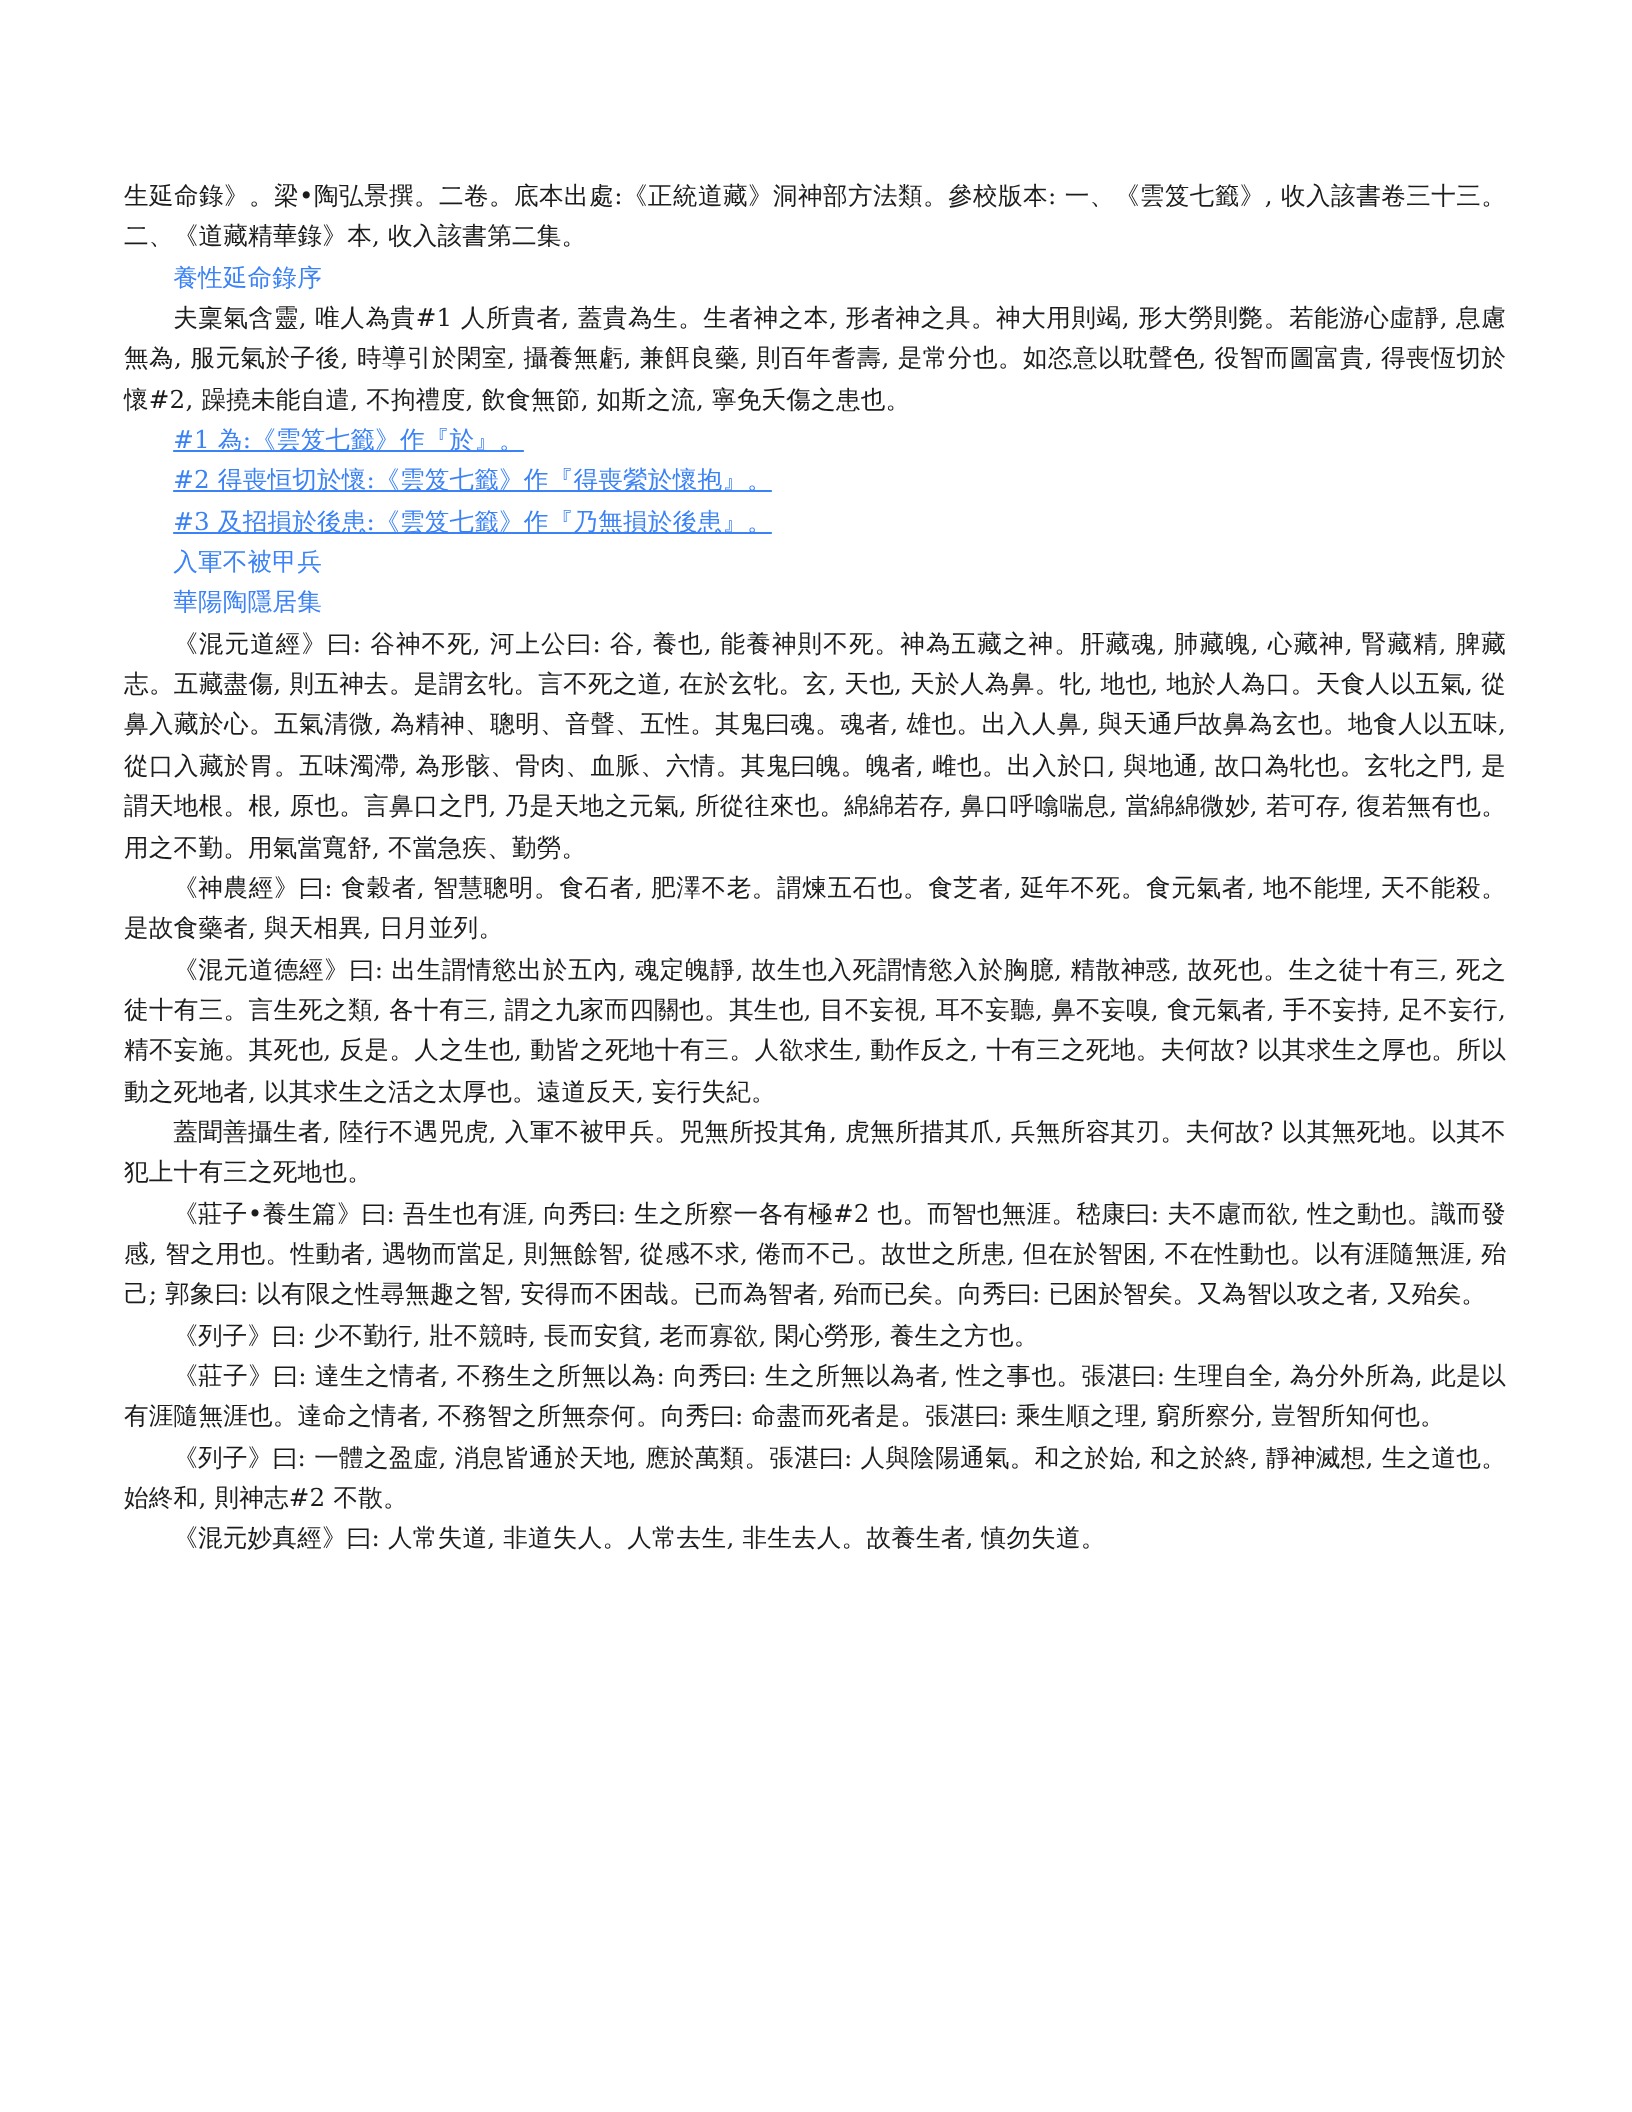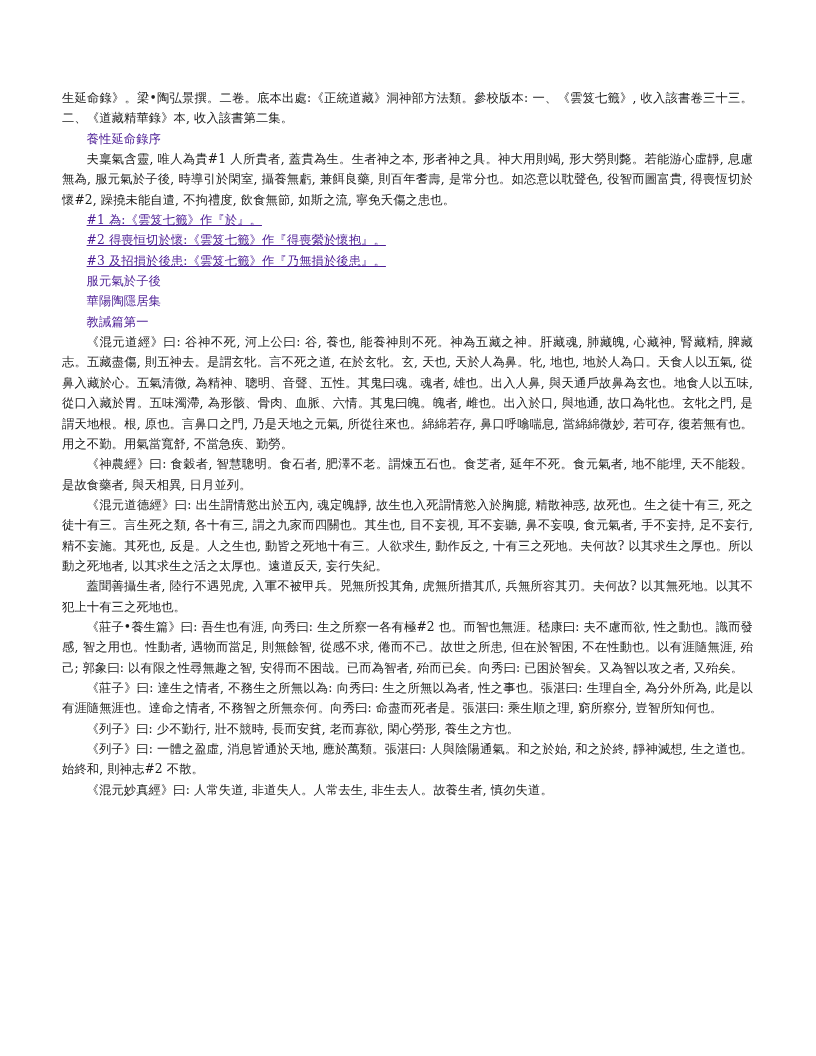--- a/index.html
+++ b/index.html
@@ -43,21 +43,21 @@
   }
   
   p.line {
     margin: 0;
     font-size: 12.3px;
     line-height: 20.35px;
     text-align: left;
     text-indent: 2em;
     letter-spacing: 0.1px;
     white-space: nowrap;
-    color: #4c1d95;
+    color: #3b82f6;
   }
   p.line.note {
     text-indent: 2em;
     text-decoration: underline;
   }
 </style>
 </head>
 <body>
 
 <div class="page">
@@ -67,36 +67,35 @@
 
     <p class="line">養性延命錄序</p>
 
     <p class="para indent">夫稟氣含靈, 唯人為貴#1 人所貴者, 蓋貴為生。生者神之本, 形者神之具。神大用則竭, 形大勞則斃。若能游心虛靜, 息慮無為, 服元氣於子後, 時導引於閑室, 攝養無虧, 兼餌良藥, 則百年耆壽, 是常分也。如恣意以耽聲色, 役智而圖富貴, 得喪恆切於懷#2, 躁撓未能自遣, 不拘禮度, 飲食無節, 如斯之流, 寧免夭傷之患也。</p>
 
 
     <p class="line note">#1 為:《雲笈七籤》作『於』。</p>
     <p class="line note">#2 得喪恒切於懷:《雲笈七籤》作『得喪縈於懷抱』。</p>
     <p class="line note">#3 及招損於後患:《雲笈七籤》作『乃無損於後患』。</p>
 
-    <p class="line">服元氣於子後</p>
+    <p class="line">入軍不被甲兵</p>
     <p class="line">華陽陶隱居集</p>
-    <p class="line">教誡篇第一</p>
 
     <p class="para indent">《混元道經》曰: 谷神不死, 河上公曰: 谷, 養也, 能養神則不死。神為五藏之神。肝藏魂, 肺藏魄, 心藏神, 腎藏精, 脾藏志。五藏盡傷, 則五神去。是謂玄牝。言不死之道, 在於玄牝。玄, 天也, 天於人為鼻。牝, 地也, 地於人為口。天食人以五氣, 從鼻入藏於心。五氣清微, 為精神、聰明、音聲、五性。其鬼曰魂。魂者, 雄也。出入人鼻, 與天通戶故鼻為玄也。地食人以五味, 從口入藏於胃。五味濁滯, 為形骸、骨肉、血脈、六情。其鬼曰魄。魄者, 雌也。出入於口, 與地通, 故口為牝也。玄牝之門, 是謂天地根。根, 原也。言鼻口之門, 乃是天地之元氣, 所從往來也。綿綿若存, 鼻口呼噏喘息, 當綿綿微妙, 若可存, 復若無有也。用之不勤。用氣當寬舒, 不當急疾、勤勞。</p>
 
     <p class="para indent">《神農經》曰: 食穀者, 智慧聰明。食石者, 肥澤不老。謂煉五石也。食芝者, 延年不死。食元氣者, 地不能埋, 天不能殺。是故食藥者, 與天相異, 日月並列。</p>
 
     <p class="para indent">《混元道德經》曰: 出生謂情慾出於五內, 魂定魄靜, 故生也入死謂情慾入於胸臆, 精散神惑, 故死也。生之徒十有三, 死之徒十有三。言生死之類, 各十有三, 謂之九家而四關也。其生也, 目不妄視, 耳不妄聽, 鼻不妄嗅, 食元氣者, 手不妄持, 足不妄行, 精不妄施。其死也, 反是。人之生也, 動皆之死地十有三。人欲求生, 動作反之, 十有三之死地。夫何故? 以其求生之厚也。所以動之死地者, 以其求生之活之太厚也。遠道反天, 妄行失紀。</p>
 
     <p class="para indent">蓋聞善攝生者, 陸行不遇兕虎, 入軍不被甲兵。兕無所投其角, 虎無所措其爪, 兵無所容其刃。夫何故? 以其無死地。以其不犯上十有三之死地也。</p>
 
     <p class="para indent">《莊子•養生篇》曰: 吾生也有涯, 向秀曰: 生之所察一各有極#2 也。而智也無涯。嵇康曰: 夫不慮而欲, 性之動也。識而發感, 智之用也。性動者, 遇物而當足, 則無餘智, 從感不求, 倦而不己。故世之所患, 但在於智困, 不在性動也。以有涯隨無涯, 殆己; 郭象曰: 以有限之性尋無趣之智, 安得而不困哉。已而為智者, 殆而已矣。向秀曰: 已困於智矣。又為智以攻之者, 又殆矣。</p>
 
+    <p class="para indent">《列子》曰: 少不勤行, 壯不競時, 長而安貧, 老而寡欲, 閑心勞形, 養生之方也。</p>
+
     <p class="para indent">《莊子》曰: 達生之情者, 不務生之所無以為: 向秀曰: 生之所無以為者, 性之事也。張湛曰: 生理自全, 為分外所為, 此是以有涯隨無涯也。達命之情者, 不務智之所無奈何。向秀曰: 命盡而死者是。張湛曰: 乘生順之理, 窮所察分, 豈智所知何也。</p>
-
-    <p class="para indent">《列子》曰: 少不勤行, 壯不競時, 長而安貧, 老而寡欲, 閑心勞形, 養生之方也。</p>
 
     <p class="para indent">《列子》曰: 一體之盈虛, 消息皆通於天地, 應於萬類。張湛曰: 人與陰陽通氣。和之於始, 和之於終, 靜神滅想, 生之道也。始終和, 則神志#2 不散。</p>
 
     <p class="para indent">《混元妙真經》曰: 人常失道, 非道失人。人常去生, 非生去人。故養生者, 慎勿失道。</p>
 
   </div>
 </div>
 
 </body></html>

